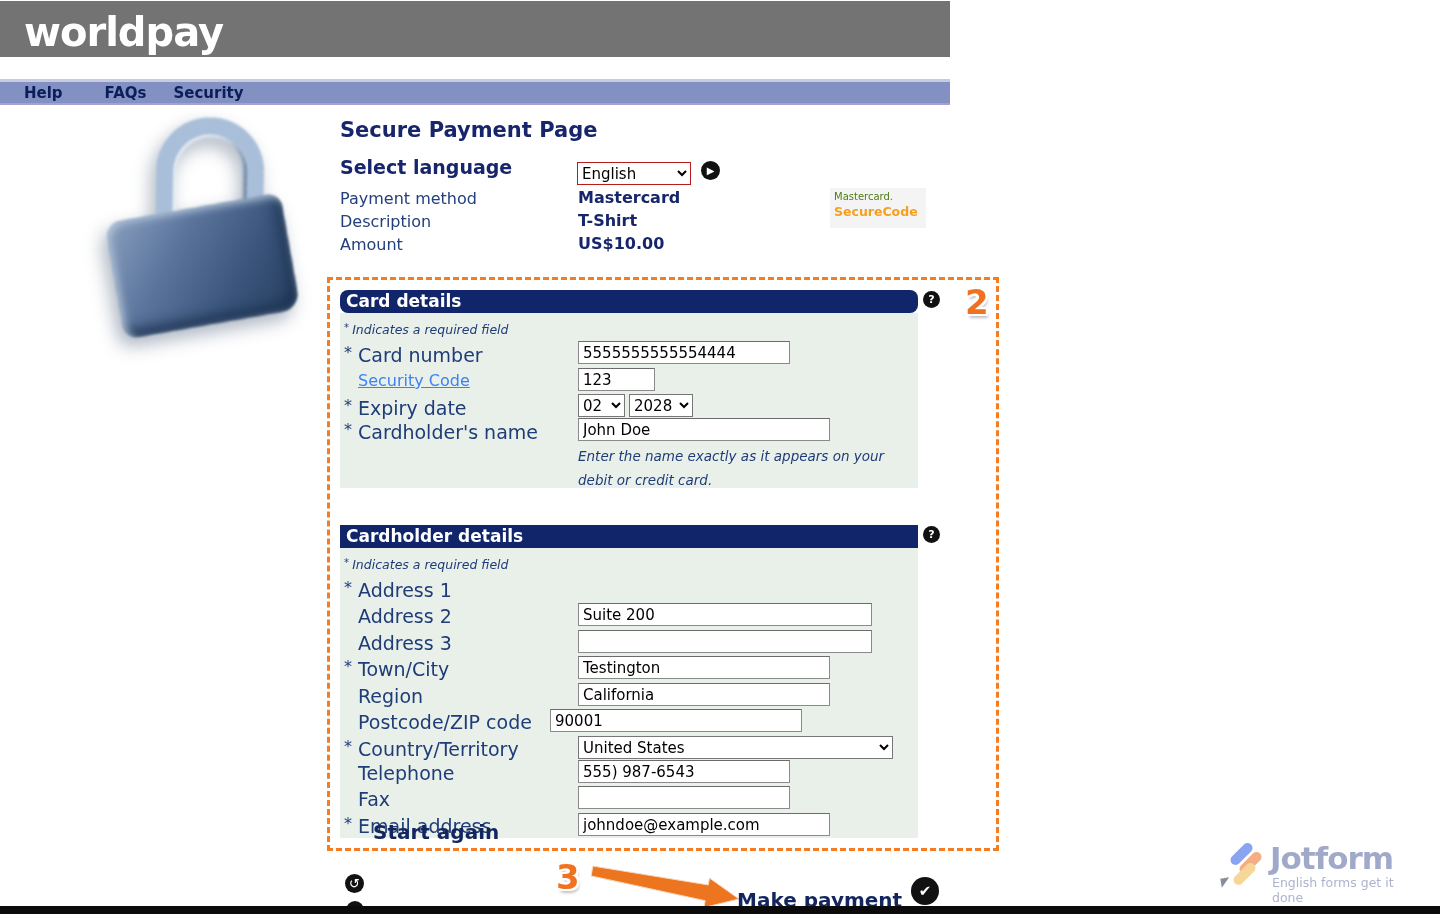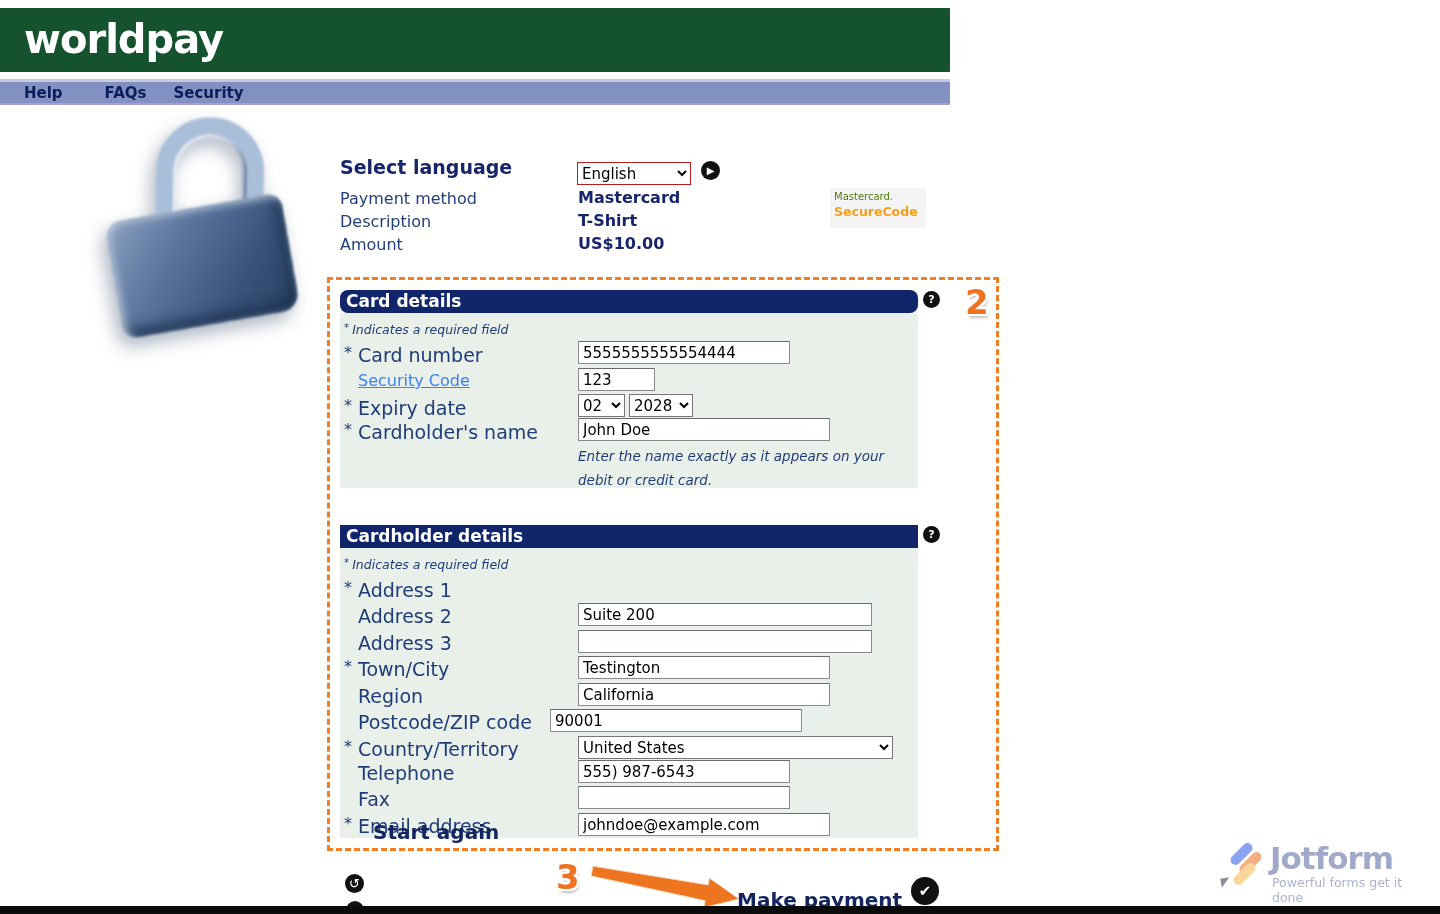--- a/index.html
+++ b/index.html
@@ -2,21 +2,21 @@
 <html><head>
 <meta charset="utf-8">
 <style>
   * { margin:0; padding:0; box-sizing:border-box; }
   html,body { width:1440px; height:914px; background:#ffffff; overflow:hidden;
               font-family:"DejaVu Sans","Liberation Sans",sans-serif; }
   .abs { position:absolute; }
   #stage { position:relative; width:1440px; height:914px; background:#fff; }
 
   
-  .topbar { left:0; top:8px; width:950px; height:64px; background:#14532d; }
+  .topbar { left:0; top:1px; width:950px; height:56px; background:#737373; }
   .brand { left:24px; top:8px; color:#fff; font-size:40px; font-weight:bold;
            letter-spacing:-1px; font-family:"DejaVu Sans",sans-serif; }
   .navbar { left:0; top:79px; width:950px; height:26px; background:#8290c2;
             border-top:3px solid #c6cbe1; border-bottom:2px solid #a89fce;
             display:flex; align-items:center; }
   .nav-item { color:#0b1e5b; font-weight:bold; font-size:15px; cursor:pointer; }
   .nav-item.n0 { margin-left:24px; }
   .nav-item.n1 { margin-left:42px; }
   .nav-item.n2 { margin-left:27px; }
 
@@ -112,20 +112,21 @@
     <span class="nav-item n0">Help</span>
     <span class="nav-item n1">FAQs</span>
     <span class="nav-item n2">Security</span>
   </div>
 
   <div class="abs padlock">
     <div class="shackle"></div>
     <div class="lockbody"></div>
   </div>
 
+  <div class="abs page-title">Secure Payment Page</div>
   <div class="abs lang-label">Select language</div>
   <select class="abs lang-select">
     <option>English</option>
   </select>
   <div class="abs iconbtn go-btn">
     <span>▶</span>
   </div>
 
   <div class="abs sum-label" style="left:340px; top:189px;">Payment method</div>
   <div class="abs sum-value" style="left:578px; top:188px;">Mastercard</div>
@@ -237,17 +238,17 @@
   <div class="abs iconbtn hidden-btn"></div>
 
   <div class="abs jf">
     <div class="jf-icon">
       <div class="jf-bar jf-b1"></div>
       <div class="jf-bar jf-b2"></div>
       <div class="jf-bar jf-b3"></div>
       <div class="jf-tip"></div>
     </div>
     <div class="jf-name">Jotform</div>
-    <div class="jf-tag">Powerful forms get it done</div>
+    <div class="jf-tag">English forms get it done</div>
   </div>
 
   <div class="abs bottom-bar"></div>
 </div>
 
 </body></html>

